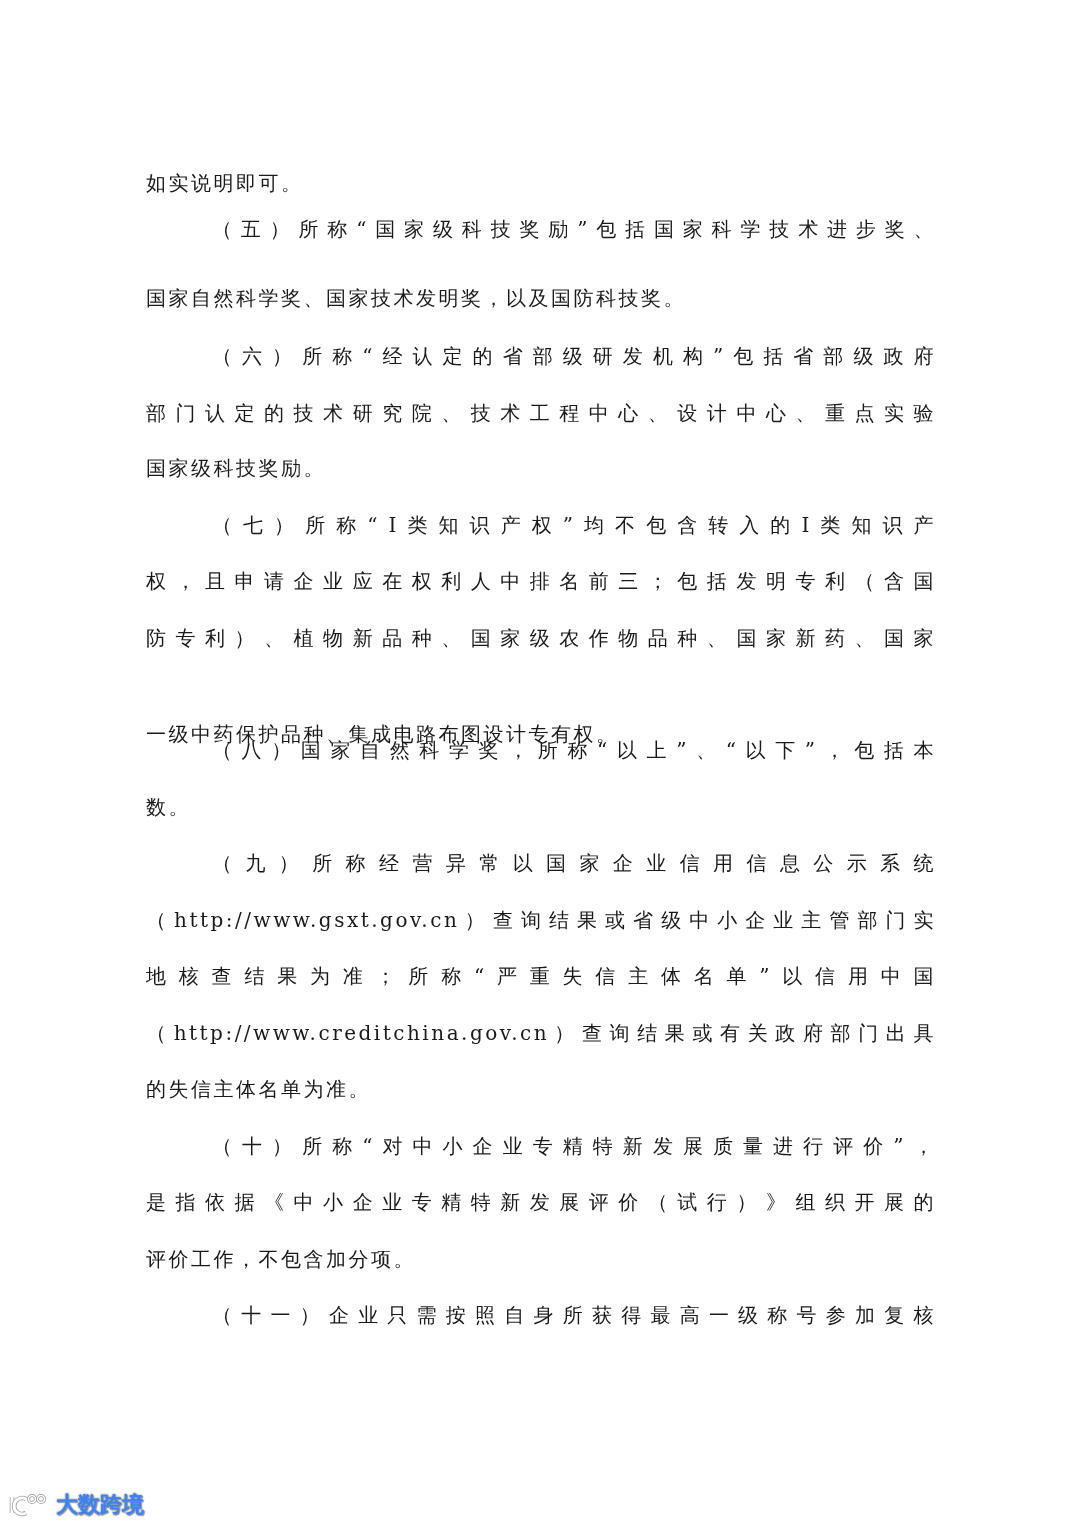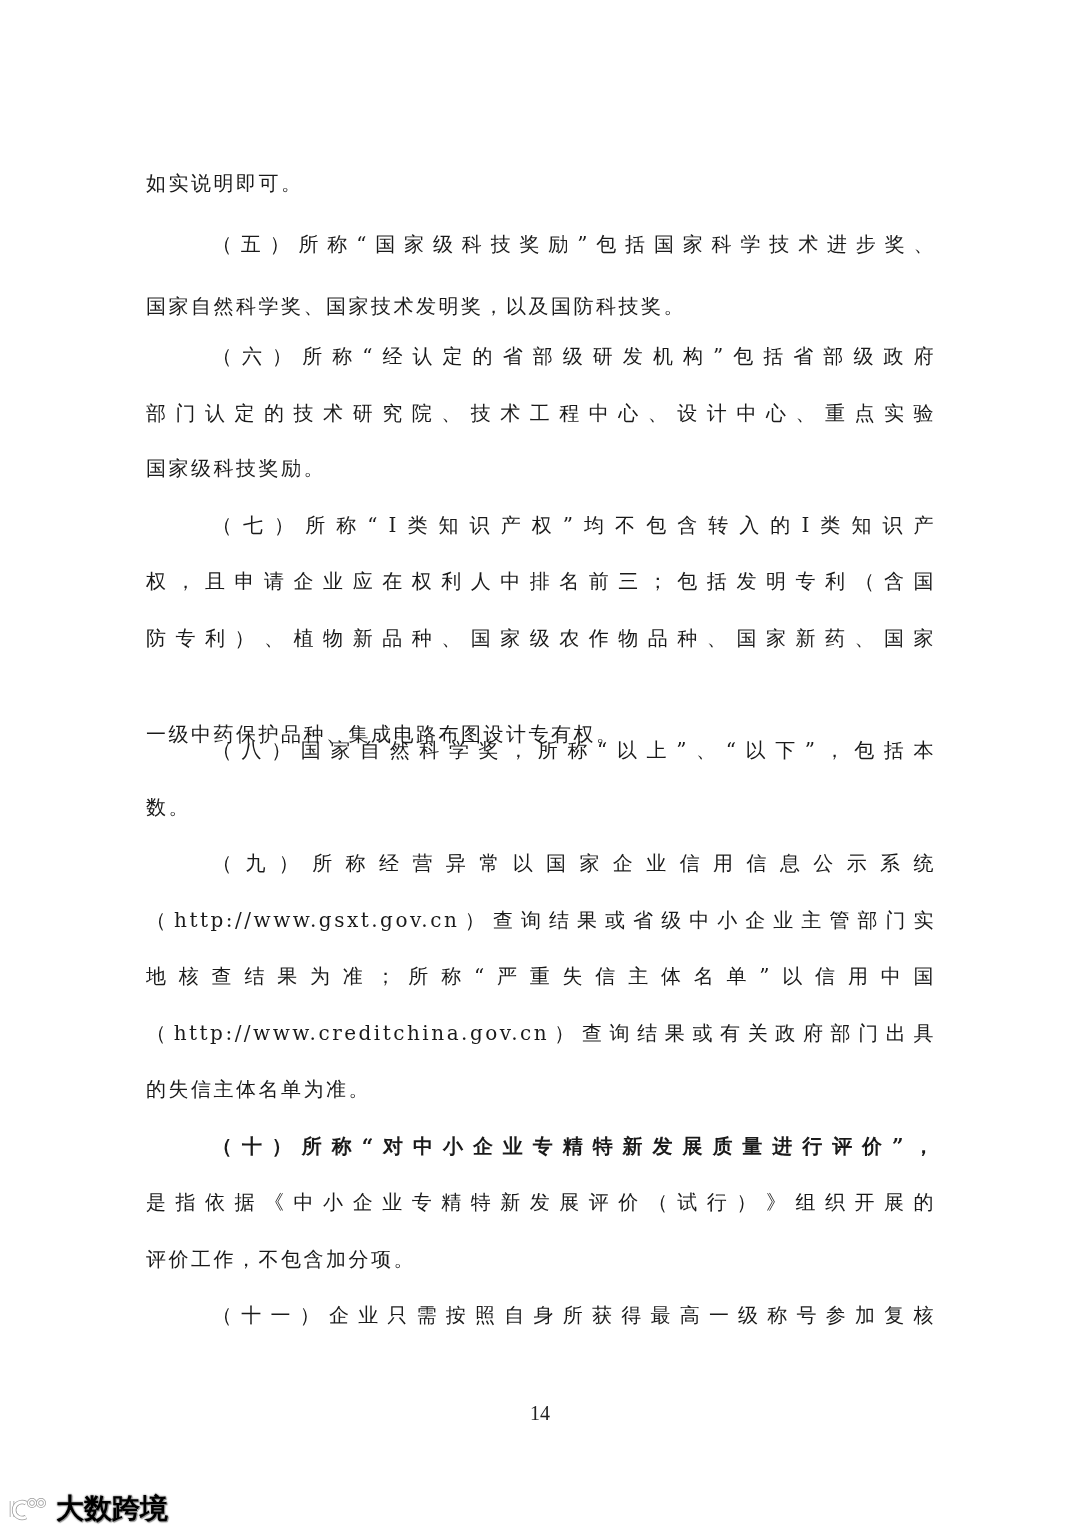--- a/index.html
+++ b/index.html
@@ -45,60 +45,59 @@
     font-size: 20px;
     color: #222;
   }
   .watermark {
     position: absolute;
     left: 8px;
     top: 1490px;
     display: flex;
     align-items: center;
     gap: 6px;
-    color: #000000;
+    color: #3b82f6;
     font-family: "DejaVu Sans", sans-serif;
-    font-size: 28px;
+    font-size: 22px;
     font-weight: bold;
     text-shadow: 0 0 2px #9a9a9a, 0 0 2px #9a9a9a, 1px 1px 1px #888;
   }
   .watermark-logo {
     width: 42px;
     height: 24px;
   }
 </style>
 </head>
 <body>
 
 <div class="page">
   <div id="lines">
       <div class="line" style="top: 166px;">如实说明即可。</div>
-      <div class="line indent justify" style="top: 227px;">（五）所称“国家级科技奖励”包括国家科学技术进步奖、</div>
-      <div class="line" style="top: 289px;">国家自然科学奖、国家技术发明奖，以及国防科技奖。</div>
+      <div class="line indent justify" style="top: 212px;">（五）所称“国家级科技奖励”包括国家科学技术进步奖、</div>
+      <div class="line" style="top: 281px;">国家自然科学奖、国家技术发明奖，以及国防科技奖。</div>
       <div class="line indent justify" style="top: 339px;">（六）所称“经认定的省部级研发机构”包括省部级政府</div>
       <div class="line justify" style="top: 396px;">部门认定的技术研究院、技术工程中心、设计中心、重点实验</div>
       <div class="line" style="top: 451px;">国家级科技奖励。</div>
       <div class="line indent justify" style="top: 508px;">（七）所称“Ⅰ类知识产权”均不包含转入的Ⅰ类知识产</div>
       <div class="line justify" style="top: 564px;">权，且申请企业应在权利人中排名前三；包括发明专利（含国</div>
       <div class="line justify" style="top: 621px;">防专利）、植物新品种、国家级农作物品种、国家新药、国家</div>
       <div class="line" style="top: 677px; margin-top: 40px;">一级中药保护品种、集成电路布图设计专有权。</div>
       <div class="line indent justify" style="top: 733px;">（八）国家自然科学奖，所称“以上”、“以下”，包括本</div>
       <div class="line" style="top: 790px;">数。</div>
       <div class="line indent justify" style="top: 846px;">（九）所称经营异常以国家企业信用信息公示系统</div>
       <div class="line justify" style="top: 903px;">（http://www.gsxt.gov.cn）查询结果或省级中小企业主管部门实</div>
       <div class="line justify" style="top: 959px;">地核查结果为准；所称“严重失信主体名单”以信用中国</div>
       <div class="line justify" style="top: 1016px;">（http://www.creditchina.gov.cn）查询结果或有关政府部门出具</div>
       <div class="line" style="top: 1072px;">的失信主体名单为准。</div>
-      <div class="line indent justify" style="top: 1129px; font-weight: bold;">（十）所称“对中小企业专精特新发展质量进行评价”，</div>
+      <div class="line indent justify" style="top: 1129px;">（十）所称“对中小企业专精特新发展质量进行评价”，</div>
       <div class="line justify" style="top: 1185px;">是指依据《中小企业专精特新发展评价（试行）》组织开展的</div>
       <div class="line" style="top: 1242px;">评价工作，不包含加分项。</div>
       <div class="line indent justify" style="top: 1298px;">（十一）企业只需按照自身所获得最高一级称号参加复核</div>
     </div>
 
-  <div class="page-number">14</div>
 
   <div class="watermark">
     <svg class="watermark-logo" viewBox="0 0 42 24">
       <g fill="none" stroke="#ffffff" stroke-width="3">
         <path d="M4 4 L4 20" stroke="#9a9a9a" stroke-width="4.5"></path>
         <path d="M4 4 L4 20"></path>
         <path d="M18 6 A8 8 0 1 0 18 20" stroke="#9a9a9a" stroke-width="4.5"></path>
         <path d="M18 6 A8 8 0 1 0 18 20"></path>
         <circle cx="24" cy="6" r="3.5" stroke="#9a9a9a" stroke-width="3"></circle>
         <circle cx="24" cy="6" r="3.5" stroke-width="1.6"></circle>

